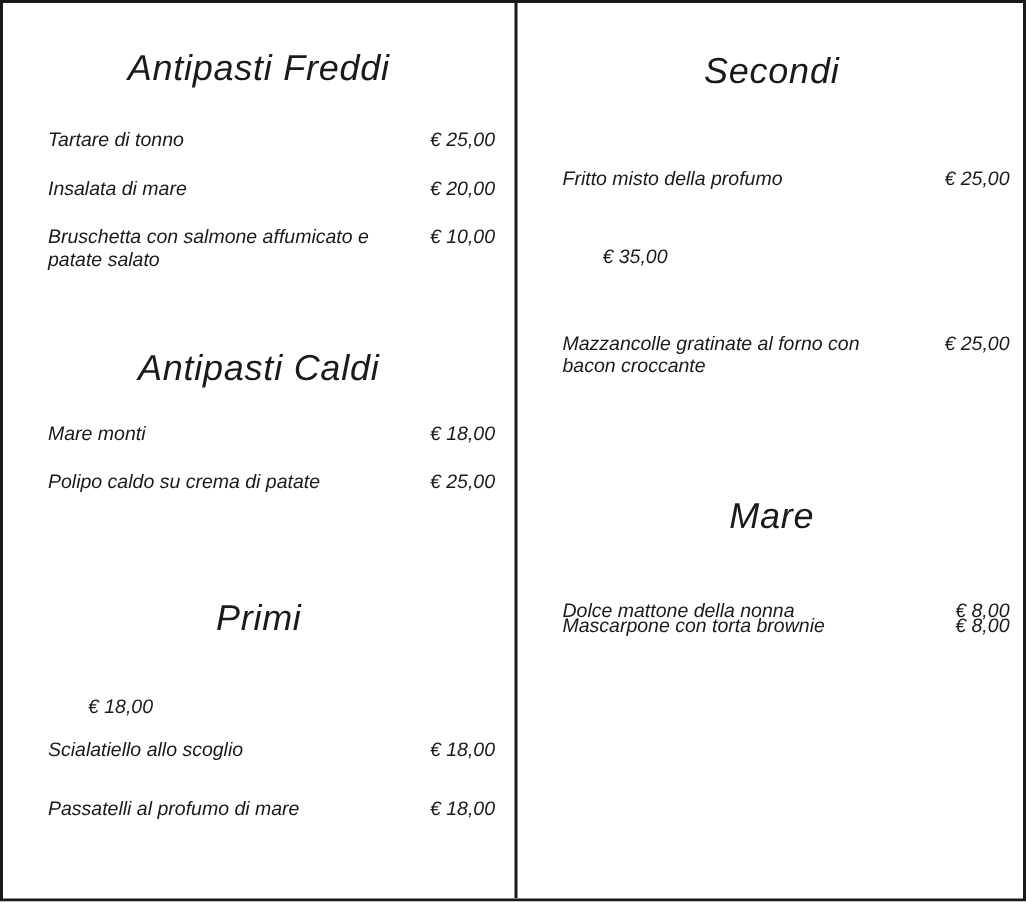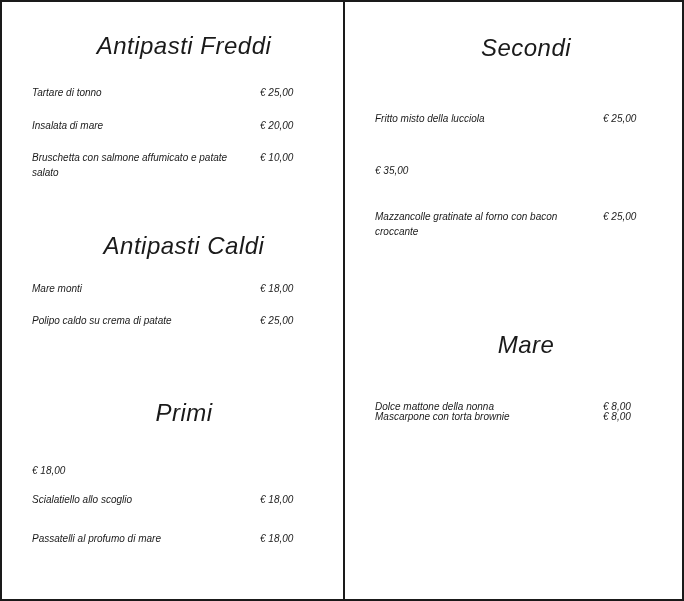--- a/index.html
+++ b/index.html
@@ -24,21 +24,20 @@
     left: 341px;
     top: 0;
     bottom: 0;
     width: 2px;
     background: #1a1a1a;
   }
   .col {
     position: absolute;
     top: 0;
     bottom: 0;
-    padding-left: 23px;
   }
   .col-left  { left: 0;     width: 341px; }
   .col-right { left: 343px; width: 339px; }
   .section-title {
     position: absolute;
     left: 0;
     width: 100%;
     margin: 0;
     text-align: center;
     font-size: 24px;
@@ -46,31 +45,31 @@
     font-style: italic;
     letter-spacing: 0.5px;
     line-height: 1.1;
   }
   .row {
     position: absolute;
     left: 30px;
     width: 298px;
     display: flex;
     align-items: flex-start;
-    font-size: 10px;
+    font-size: 13px;
     line-height: 15px;
   }
   .iname {
     flex: 1 1 auto;
     padding-right: 14px;
   }
   .iprice {
     flex: 0 0 auto;
     width: 70px;
-    text-align: left;
+    text-align: right;
     white-space: nowrap;
   }
 </style>
 </head>
 <body>
 
 <div class="menu-page">
 
   <div class="divider"></div>
 
@@ -116,27 +115,27 @@
       <span class="iprice">€ 18,00</span>
     </div>
 
   </div>
 
   <div class="col col-right">
 
     <h2 class="section-title" style="top:33px">Secondi</h2>
 
     <div class="row" style="top:109px">
-      <span class="iname">Fritto misto della lucciola</span>
+      <span class="iname">Fritto misto della profumo</span>
       <span class="iprice">€ 25,00</span>
     </div>
     <div class="row" style="top:161px">
       <span class="iprice">€ 35,00</span>
     </div>
-    <div class="row" style="top:207px">
+    <div class="row" style="top:219px">
       <span class="iname">Mazzancolle gratinate al forno con bacon croccante</span>
       <span class="iprice">€ 25,00</span>
     </div>
 
     <h2 class="section-title" style="top:330px">Mare</h2>
 
     <div class="row" style="top:397px">
       <span class="iname">Dolce mattone della nonna</span>
       <span class="iprice">€ 8,00</span>
     </div>

